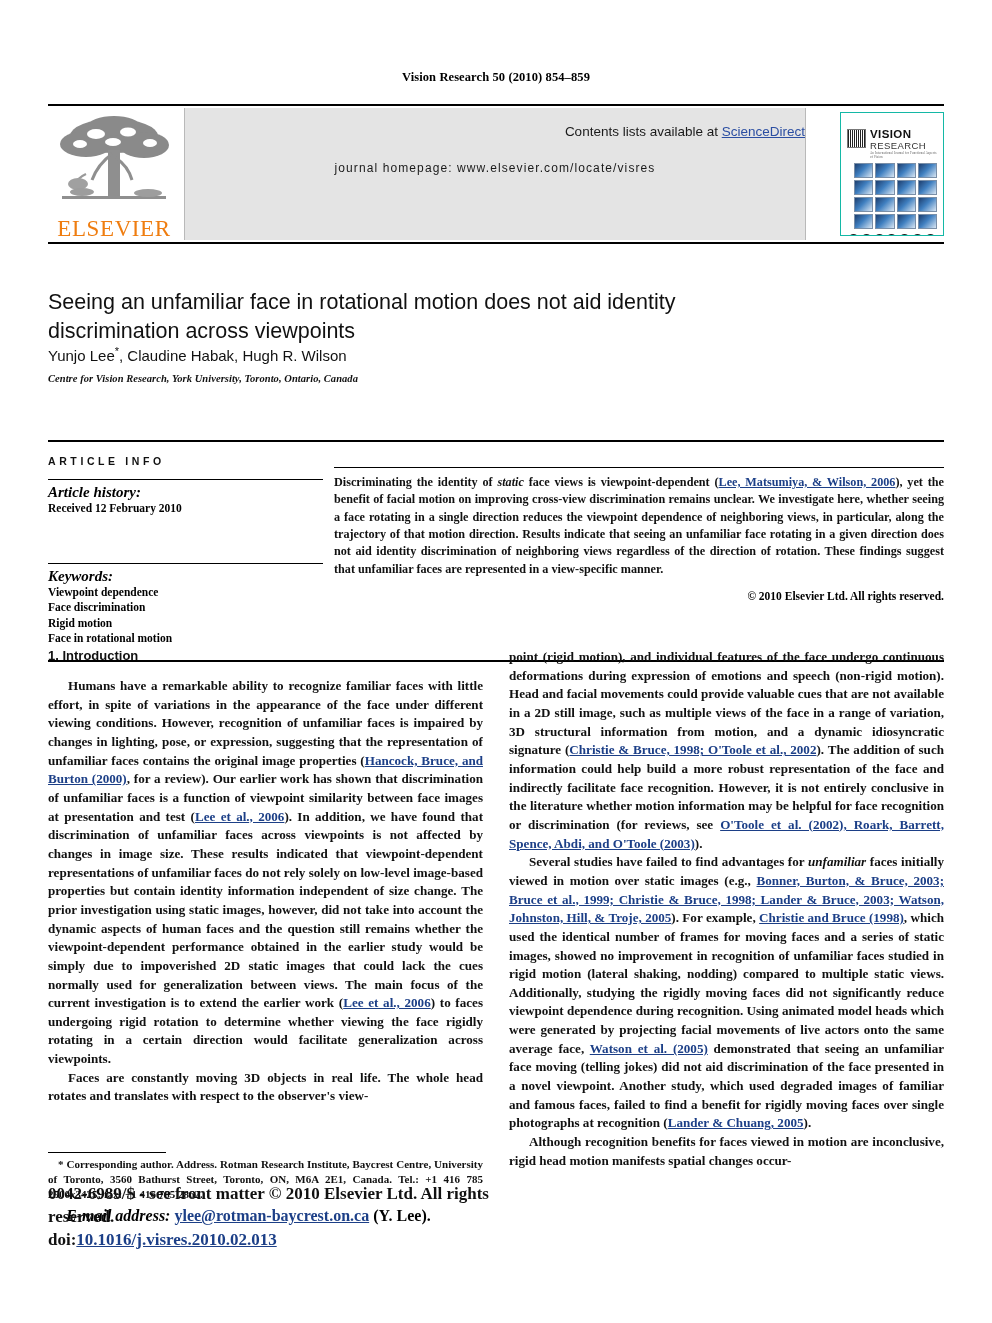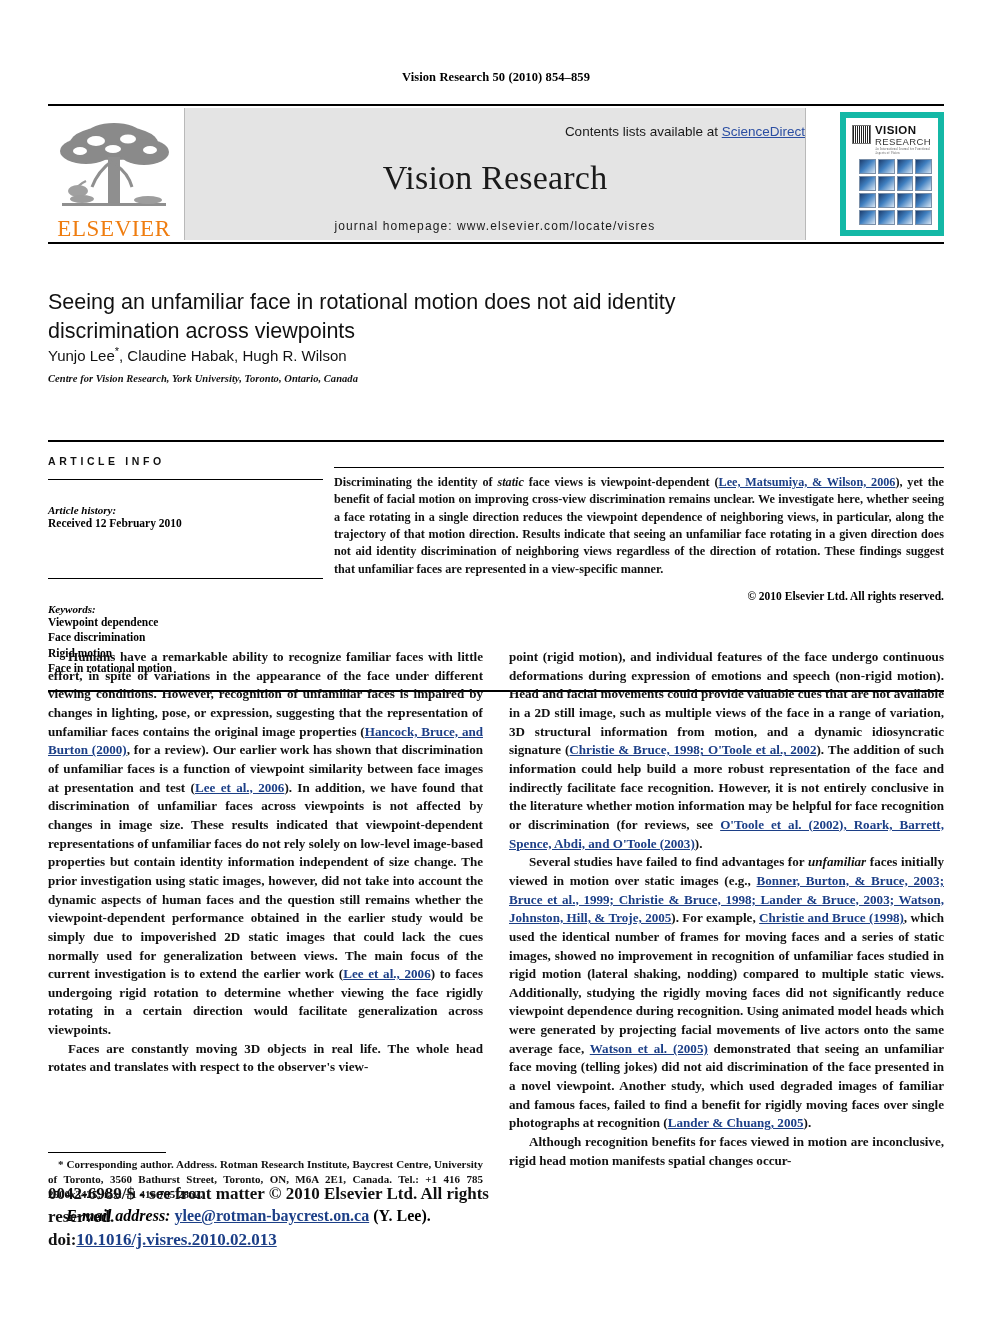--- a/index.html
+++ b/index.html
@@ -50,21 +50,21 @@
     height: 136px;
   }
   .elsevier-logo {
     position: absolute;
     left: 0; top: 2px;
     width: 132px;
     height: 132px;
     display: flex;
     flex-direction: column;
     align-items: center;
-    justify-content: flex-end;
+    justify-content: space-between;
   }
   .elsevier-tree {
     width: 116px;
     height: 95px;
     margin-top: 6px;
   }
   .elsevier-word {
     color: #ef7d10;
     font-family: "Liberation Serif", serif;
     font-size: 23px;
@@ -104,24 +104,24 @@
     font-size: 12px;
     color: #1a1a1a;
     margin-top: 22px;
     letter-spacing: 1.1px;
   }
   .cover-thumb {
     position: absolute;
     right: 0; top: 6px;
     width: 104px;
     height: 124px;
-    border: 6px solid #14b8a6;
+    border: 1px solid #14b8a6;
     background: #fff;
     box-sizing: border-box;
-    padding: 7px 6px;
+    padding: 16px 6px;
     overflow: hidden;
   }
   .cover-top { display: flex; align-items: flex-start; gap: 4px; }
   .cover-barcode {
     width: 17px; height: 17px; flex: none;
     background:
       repeating-linear-gradient(90deg,#222 0 1px,#fff 1px 2px);
     border: 1px solid #777;
   }
   .cover-titles { flex: 1; }
@@ -216,22 +216,22 @@
     font-weight: bold;
     font-size: 10.5px;
     letter-spacing: 3.6px;
     color: #111;
   }
   .rule-heavy { border-top: 1.6px solid #000; margin-top: 12px; }
   .hist-label, .kw-label {
     font-family: "Liberation Serif", serif;
     font-style: italic;
     font-weight: bold;
-    font-size: 11px;
-    margin-top: 24px;
+    font-size: 15px;
+    margin-top: 4px;
   }
   .hist-line, .kw-line {
     font-family: "Liberation Serif", serif;
     font-weight: bold;
     font-size: 11.5px;
     line-height: 1.35;
   }
   .hist-gap { height: 34px; }
   .abstract-text {
     font-family: "Liberation Serif", serif;
@@ -359,21 +359,20 @@
             <ellipse cx="92" cy="79" rx="14" ry="4"></ellipse>
           </g>
         </svg>
         <div class="elsevier-word">ELSEVIER</div>
       </div>
 
       <div class="masthead-center">
         <div class="contents-line">
           <span>Contents lists available at </span><a class="sd-link" href="#">ScienceDirect</a>
         </div>
-        <div class="journal-name">Vision Research</div>
         <div class="homepage-line">journal homepage: www.elsevier.com/locate/visres</div>
       </div>
 
       <div class="cover-thumb">
         <div class="cover-top">
           <div class="cover-barcode"></div>
           <div class="cover-titles">
             <div class="cover-vision">VISION</div>
             <div class="cover-research">RESEARCH</div>
             <div class="cover-sub">An International Journal for Functional Aspects of Vision</div>
@@ -439,20 +438,21 @@
         <div class="rule-heavy"></div>
         <p class="abstract-text"><span>Discriminating the identity of </span><i>static</i><span> face views is viewpoint-dependent (</span><a class="ref-link" href="#">Lee, Matsumiya, &amp; Wilson, 2006</a><span>), yet the benefit of facial motion on improving cross-view discrimination remains unclear. We investigate here, whether seeing a face rotating in a single direction reduces the viewpoint dependence of neighboring views, in particular, along the trajectory of that motion direction. Results indicate that seeing an unfamiliar face rotating in a given direction does not aid identity discrimination of neighboring views regardless of the direction of rotation. These findings suggest that unfamiliar faces are represented in a view-specific manner.</span></p>
         <div class="abs-copyright">© 2010 Elsevier Ltd. All rights reserved.</div>
       </div>
     </div>
   </div>
 
   <div class="body-cols">
 
     <div class="col">
+      <h2 class="sec-head">1. Introduction</h2>
       <p class="para"><span>Humans have a remarkable ability to recognize familiar faces with little effort, in spite of variations in the appearance of the face under different viewing conditions. However, recognition of unfamiliar faces is impaired by changes in lighting, pose, or expression, suggesting that the representation of unfamiliar faces contains the original image properties (</span><a class="ref-link" href="#">Hancock, Bruce, and Burton (2000)</a><span>, for a review). Our earlier work has shown that discrimination of unfamiliar faces is a function of viewpoint similarity between face images at presentation and test (</span><a class="ref-link" href="#">Lee et al., 2006</a><span>). In addition, we have found that discrimination of unfamiliar faces across viewpoints is not affected by changes in image size. These results indicated that viewpoint-dependent representations of unfamiliar faces do not rely solely on low-level image-based properties but contain identity information independent of size change. The prior investigation using static images, however, did not take into account the dynamic aspects of human faces and the question still remains whether the viewpoint-dependent performance obtained in the earlier study would be simply due to impoverished 2D static images that could lack the cues normally used for generalization between views. The main focus of the current investigation is to extend the earlier work (</span><a class="ref-link" href="#">Lee et al., 2006</a><span>) to faces undergoing rigid rotation to determine whether viewing the face rigidly rotating in a certain direction would facilitate generalization across viewpoints.</span></p>
       <p class="para">Faces are constantly moving 3D objects in real life. The whole head rotates and translates with respect to the observer's view-</p>
     </div>
 
     <div class="col">
       <p class="para" style="text-indent:0"><span>point (rigid motion), and individual features of the face undergo continuous deformations during expression of emotions and speech (non-rigid motion). Head and facial movements could provide valuable cues that are not available in a 2D still image, such as multiple views of the face in a range of variation, 3D structural information from motion, and a dynamic idiosyncratic signature (</span><a class="ref-link" href="#">Christie &amp; Bruce, 1998; O'Toole et al., 2002</a><span>). The addition of such information could help build a more robust representation of the face and indirectly facilitate face recognition. However, it is not entirely conclusive in the literature whether motion information may be helpful for face recognition or discrimination (for reviews, see </span><a class="ref-link" href="#">O'Toole et al. (2002), Roark, Barrett, Spence, Abdi, and O'Toole (2003)</a><span>).</span></p>
       <p class="para"><span>Several studies have failed to find advantages for </span><i>unfamiliar</i><span> faces initially viewed in motion over static images (e.g., </span><a class="ref-link" href="#">Bonner, Burton, &amp; Bruce, 2003; Bruce et al., 1999; Christie &amp; Bruce, 1998; Lander &amp; Bruce, 2003; Watson, Johnston, Hill, &amp; Troje, 2005</a><span>). For example, </span><a class="ref-link" href="#">Christie and Bruce (1998)</a><span>, which used the identical number of frames for moving faces and a series of static images, showed no improvement in recognition of unfamiliar faces studied in rigid motion (lateral shaking, nodding) compared to multiple static views. Additionally, studying the rigidly moving faces did not significantly reduce viewpoint dependence during recognition. Using animated model heads which were generated by projecting facial movements of live actors onto the same average face, </span><a class="ref-link" href="#">Watson et al. (2005)</a><span> demonstrated that seeing an unfamiliar face moving (telling jokes) did not aid discrimination of the face presented in a novel viewpoint. Another study, which used degraded images of familiar and famous faces, failed to find a benefit for rigidly moving faces over single photographs at recognition (</span><a class="ref-link" href="#">Lander &amp; Chuang, 2005</a><span>).</span></p>
       <p class="para">Although recognition benefits for faces viewed in motion are inconclusive, rigid head motion manifests spatial changes occur-</p>
     </div>
 

